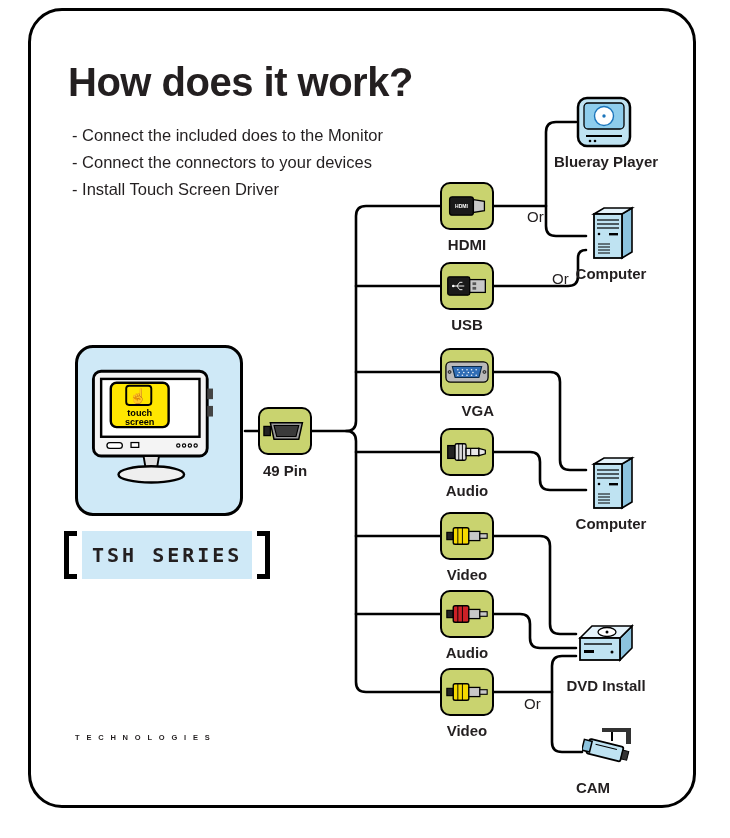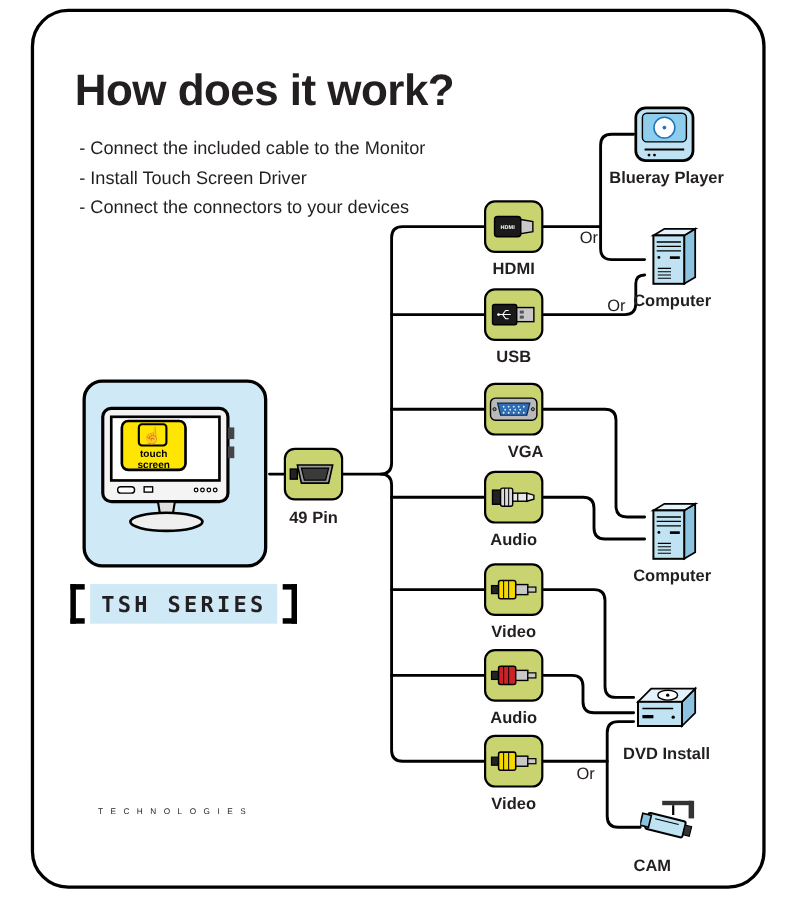--- a/index.html
+++ b/index.html
@@ -17,34 +17,34 @@
           display:flex; align-items:center; justify-content:center; }
   .tile svg { width:100%; height:100%; display:block; }
 
   .lbl { position:absolute; font-size:15px; text-align:center;font-weight:bold; }
   .or  { position:absolute; font-size:15px; }
 
   .panel { position:absolute; left:75px; top:345px; width:168px; height:171px; box-sizing:border-box;
            background:var(--panel-blue,#cfe9f7); border:3px solid #000; border-radius:18px; }
   .panel svg { width:100%; height:100%; display:block; }
 
-  .series { position:absolute; left:64px; top:531px; height:36px; display:flex; align-items:stretch; gap:5px; }
+  .series { position:absolute; left:64px; top:531px; height:48px; display:flex; align-items:stretch; gap:5px; }
   .bracket { width:13px; box-sizing:border-box; border:5px solid #000; }
   .bracket.left  { border-right:none; }
   .bracket.right { border-left:none; }
   .series-label { background:var(--panel-blue,#cfe9f7); font-family:"DejaVu Sans Mono", monospace;
                   font-weight:bold; font-size:20px; letter-spacing:3px; padding:4px 10px;
                   display:flex; align-items:center; }
 
   .dev { position:absolute; }
   .dev svg { width:100%; height:100%; display:block; }
 
   .logo { position:absolute; left:72px; top:734px; }
   .logo-name { font-size:31px; font-weight:bold; font-style:italic; letter-spacing:2px; }
-  .logo-tag  { font-size:7.5px; font-weight:normal; letter-spacing:6.8px; margin-top:-1px; margin-left:17px; white-space:nowrap; }
+  .logo-tag  { font-size:7.5px; font-weight:bold; letter-spacing:6.8px; margin-top:-1px; margin-left:3px; white-space:nowrap; }
 
   svg text { font-family:"Liberation Sans", sans-serif; }
   .fill-device      { fill:var(--device-blue,#bfe3f2); }
   .fill-device-dark { fill:#8cc3de; }
   .fill-device-light{ fill:#e4f3fb; }
   .fill-yellow      { fill:var(--touch-yellow,#ffe600); }
   .fill-rca-red     { fill:var(--rca-red,#cc2127); }
   .fill-rca-yellow  { fill:var(--rca-yellow,#f5d800); }
   .fill-vga         { fill:var(--vga-blue,#2f6db5); }
 </style>
@@ -70,23 +70,23 @@
     <path d="M494,452 H530 Q540,452 540,462 V480 Q540,490 550,490 H586"></path>
     <path d="M494,536 H540 Q550,536 550,546 V624 Q550,634 560,634 H576"></path>
     <path d="M494,614 H520 Q530,614 530,624 V638 Q530,648 540,648 H576"></path>
     <path d="M494,692 H552"></path>
     <path d="M576,656 H562 Q552,656 552,666 V742 Q552,752 562,752 H582"></path>
   </svg>
 
   <div class="title">How does it work?</div>
 
   <div class="instructions">
-    <div>-  Connect the included cable to the Monitor</div>
+    <div>-  Connect the included does to the Monitor</div>
+    <div>-  Connect the connectors to your devices</div>
     <div>-  Install Touch Screen Driver</div>
-    <div>-  Connect the connectors to your devices</div>
   </div>
 
   <div class="panel">
     <svg viewBox="0 0 168 171">
       <rect x="16" y="24" width="118" height="88" rx="8" fill="#f4f4f4" stroke="#000" stroke-width="3"></rect>
       <rect x="134" y="42" width="6" height="11" fill="#444"></rect>
       <rect x="134" y="60" width="6" height="11" fill="#444"></rect>
       <rect x="24" y="32" width="102" height="60" fill="#fff" stroke="#000" stroke-width="2.5"></rect>
       <rect x="34" y="36" width="60" height="46" rx="6" class="fill-yellow" stroke="#000" stroke-width="2.5"></rect>
       <rect x="50" y="39" width="26" height="20" rx="3" class="fill-yellow" stroke="#000" stroke-width="2"></rect>

